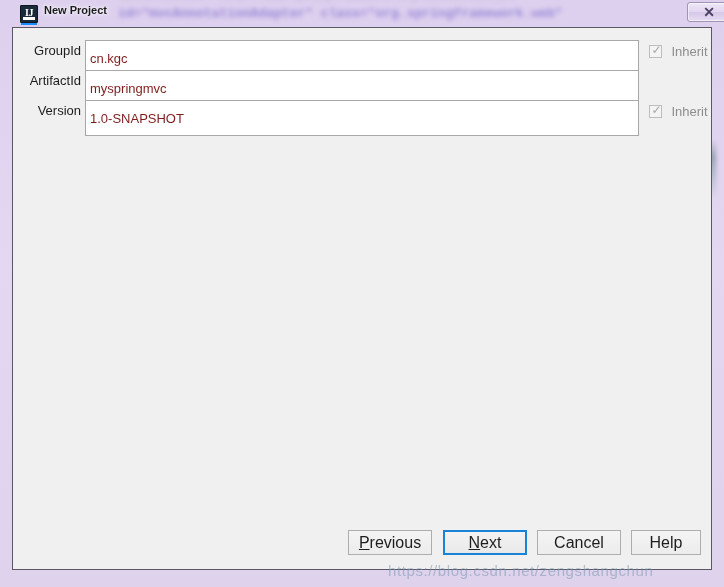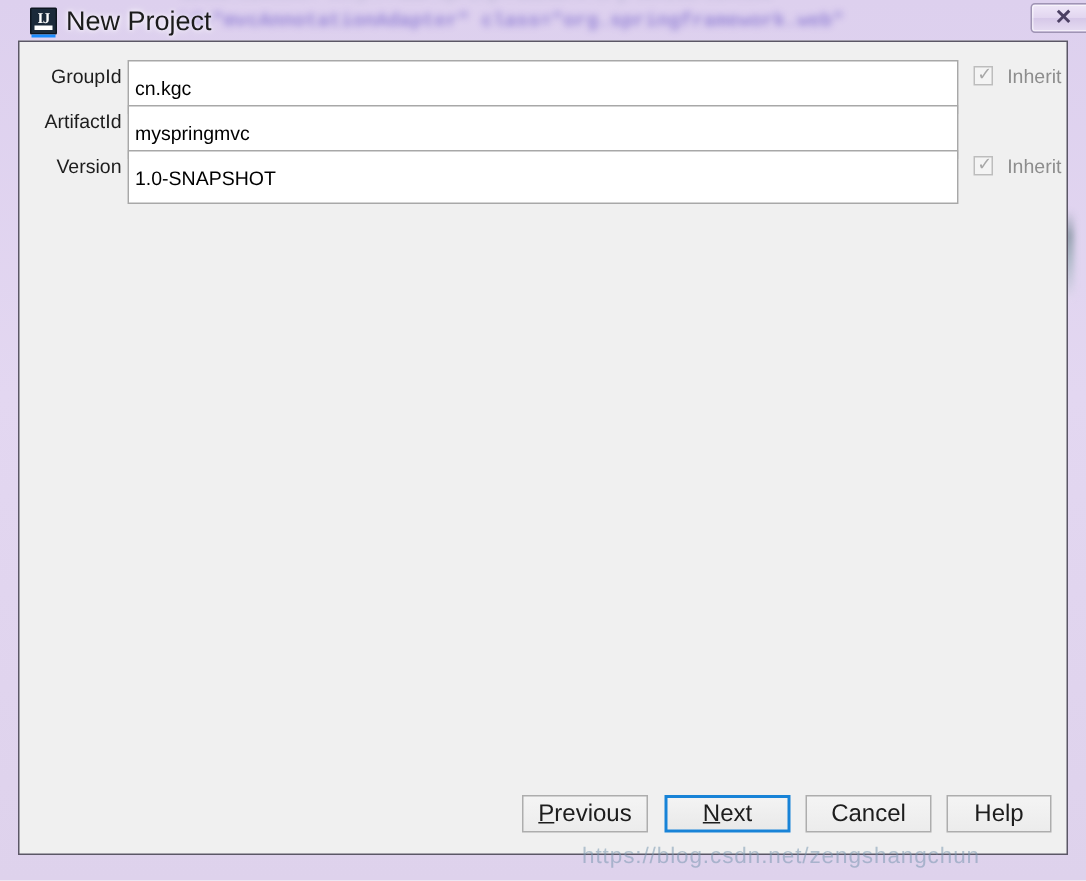--- a/index.html
+++ b/index.html
@@ -83,24 +83,25 @@
   }
   #app-icon .ij-accent {
     position: absolute;
     left: 0; right: 0; bottom: -3px;
     height: 2px;
     background: #1a8cff;
   }
   #title-text {
     position: absolute;
     left: 32px; top: 4px;
-    font-size: 18px;
+    font-size: 11px;
     color: #1c1c1c;
     text-shadow: 0 0 3px rgba(255,255,255,.95), 0 0 6px rgba(255,255,255,.8);
     white-space: nowrap;
+    font-weight: bold;
   }
 
   
   #close-button {
     position: absolute;
     right: 5px; top: 2px;
     width: 44px; height: 20px;
     box-sizing: border-box;
     border: 1px solid #9f94b4;
     border-radius: 3px;
@@ -171,21 +172,21 @@
   .text-field {
     position: absolute;
     left: 72px;
     width: 554px;
     height: 36px;
     box-sizing: border-box;
     background: #ffffff;
     border: 1px solid #a8a8a8;
     font-family: "Liberation Sans", sans-serif;
     font-size: 13px;
-    color: #000000;
+    color: #7f1d1d;
     padding: 0 4px;
     line-height: 20px;
     outline: none;
   }
   .text-field.wide { width: 554px; }
 
   .inherit-group {
     position: absolute;
     left: 636px;
     top: 2px;

